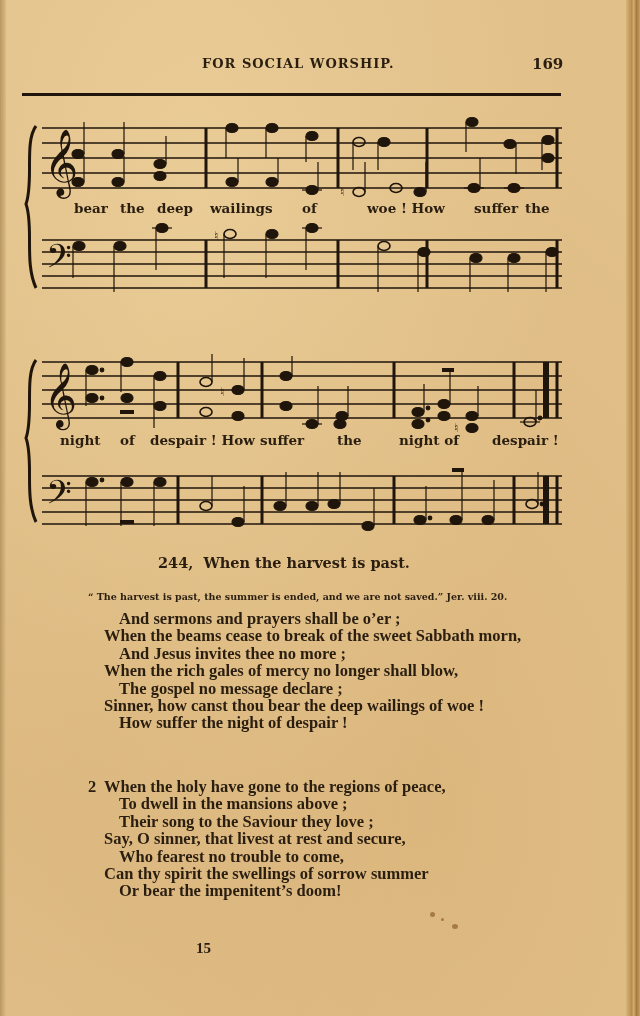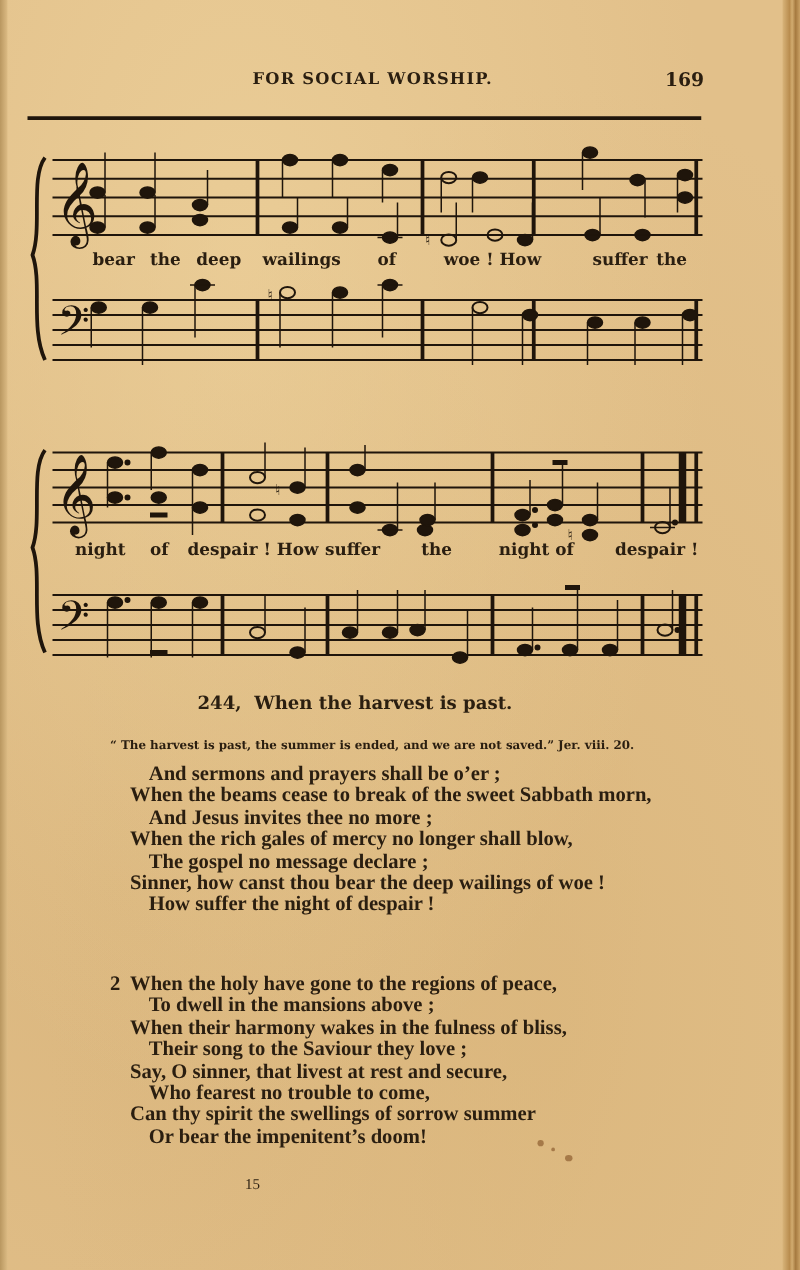--- a/index.html
+++ b/index.html
@@ -47,21 +47,21 @@
     white-space: nowrap; font-family: "DejaVu Serif", serif;
   }
   .verse { position: absolute; left: 88px; width: 470px; }
   .vline {
     font-family: "Liberation Serif", "DejaVu Serif", serif; font-size: 16.5px; font-weight: bold;
     line-height: 17.4px; white-space: nowrap;
   }
   .vline.indent { padding-left: 31px; }
   .vnum { display: inline-block; width: 16px; }
   .sig {
-    position: absolute; top: 940px; left: 196px; font-size: 12px; font-weight: normal;
+    position: absolute; top: 940px; left: 196px; font-size: 15px; font-weight: bold;
     font-family: "Liberation Serif", serif;
   }
   .stain { position: absolute; border-radius: 50%; background: rgba(120,70,25,0.55); }
 </style>
 </head>
 <body>
 
 <div class="left-edge"></div>
 <div class="page-edge"></div>
 
@@ -178,21 +178,21 @@
         <line x1="486" y1="146" x2="486" y2="180"></line>
       <ellipse cx="530" cy="140" rx="6" ry="4.5"></ellipse>
         <line x1="524" y1="140" x2="524" y2="180"></line>
     </g>
   </svg>
   <span class="lyric" style="top:88px;left:52px;">bear</span>
   <span class="lyric" style="top:88px;left:98px;">the</span>
   <span class="lyric" style="top:88px;left:135px;">deep</span>
   <span class="lyric" style="top:88px;left:188px;">wailings</span>
   <span class="lyric" style="top:88px;left:280px;">of</span>
-  <span class="lyric" style="top:88px;left:333px;">woe ! How</span>
+  <span class="lyric" style="top:88px;left:345px;">woe ! How</span>
   <span class="lyric" style="top:88px;left:452px;">suffer</span>
   <span class="lyric" style="top:88px;left:503px;">the</span>
 </div>
 
 <div class="system" style="top:346px;height:190px;">
   <svg width="545" height="190">
     <path d="M14,14 C2,30 12,70 4,92 C12,114 2,150 14,176" stroke="#1f150b" stroke-width="3" fill="none"></path>
     <g stroke="#1f150b" stroke-width="1.6">
       <line x1="20" y1="16" x2="540" y2="16"></line>
         <line x1="20" y1="30" x2="540" y2="30"></line>
@@ -325,21 +325,20 @@
   <div class="vline indent">And Jesus invites thee no more ;</div>
   <div class="vline"><span class="vnum"></span><span>When the rich gales of mercy no longer shall blow,</span></div>
   <div class="vline indent">The gospel no message declare ;</div>
   <div class="vline"><span class="vnum"></span><span>Sinner, how canst thou bear the deep wailings of woe !</span></div>
   <div class="vline indent">How suffer the night of despair !</div>
 </div>
 
 <div class="verse" style="top:778px;">
   <div class="vline"><span class="vnum">2</span><span>When the holy have gone to the regions of peace,</span></div>
   <div class="vline indent">To dwell in the mansions above ;</div>
-  <div class="vline"><span class="vnum"></span><span>When their harmony wakes in the fulness of bliss,</span></div>
   <div class="vline indent">Their song to the Saviour they love ;</div>
   <div class="vline"><span class="vnum"></span><span>Say, O sinner, that livest at rest and secure,</span></div>
   <div class="vline indent">Who fearest no trouble to come,</div>
   <div class="vline"><span class="vnum"></span><span>Can thy spirit the swellings of sorrow summer</span></div>
   <div class="vline indent">Or bear the impenitent’s doom!</div>
 </div>
 
 <div class="sig">15</div>
 
 <div class="stain" style="left:430px;top:912px;width:5px;height:5px;"></div>

